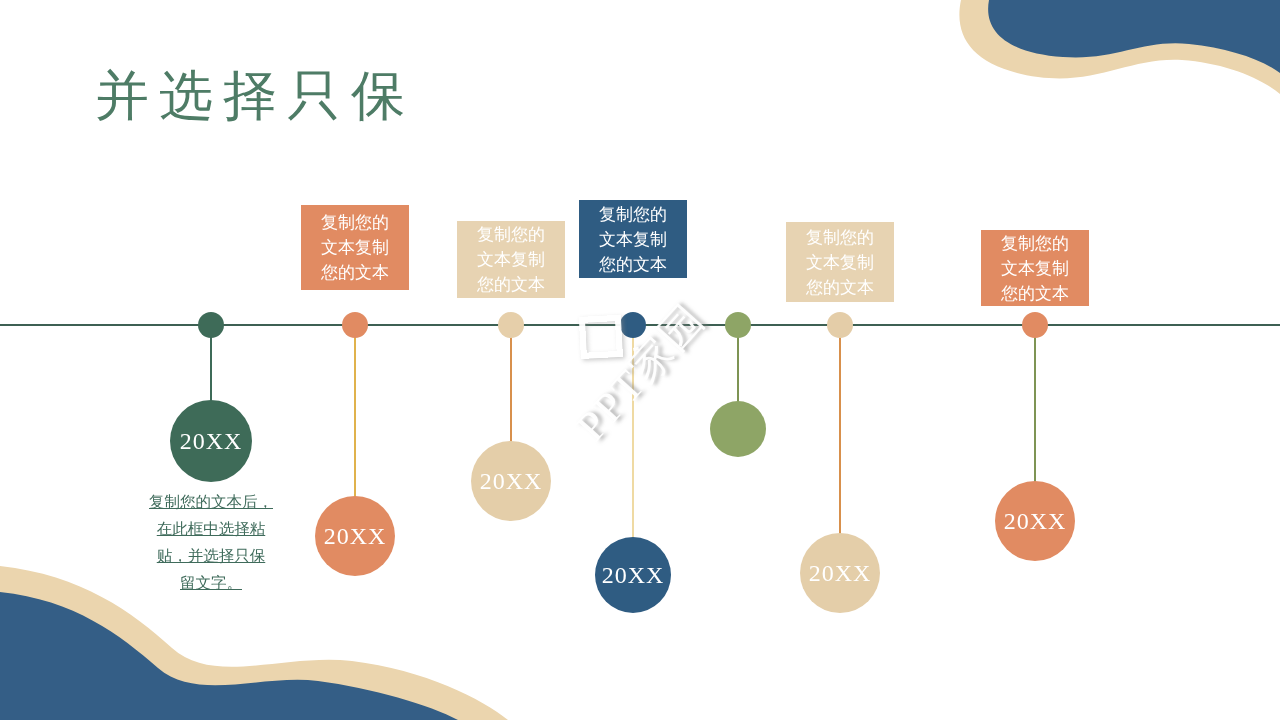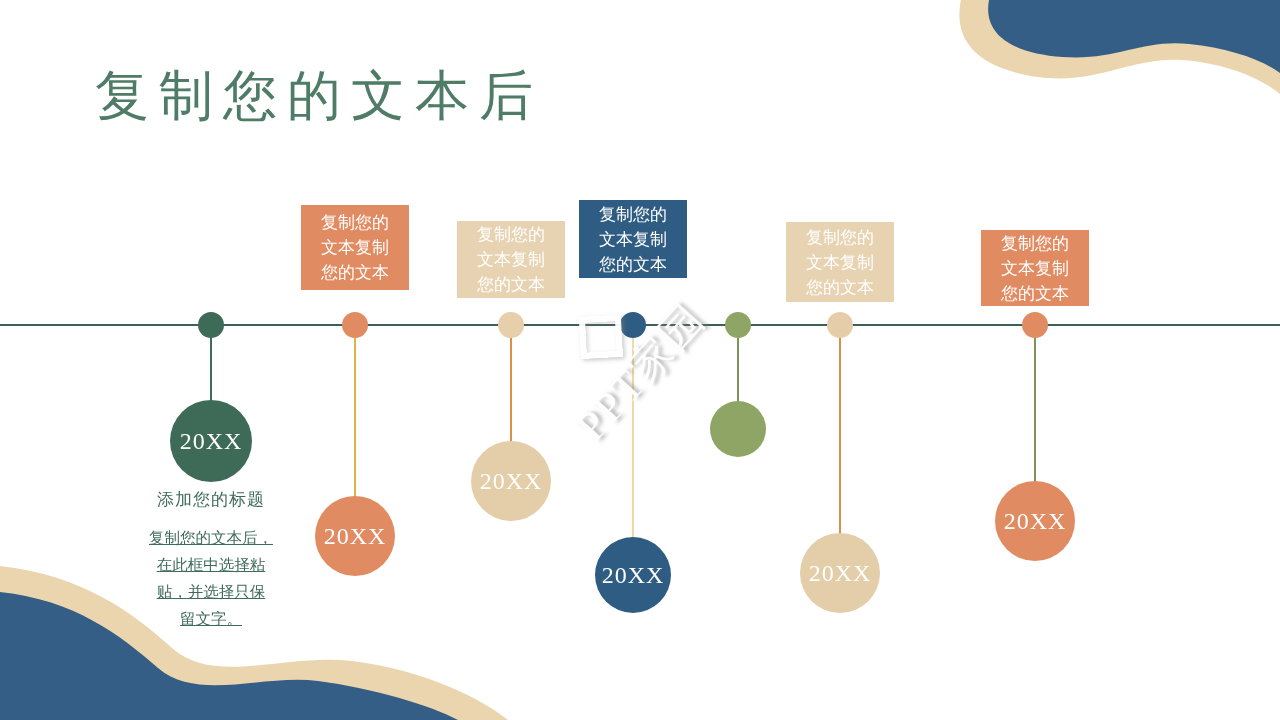--- a/index.html
+++ b/index.html
@@ -36,21 +36,21 @@
 
 <div class="slide">
 
   <svg class="decor" viewBox="0 0 1280 720" xmlns="http://www.w3.org/2000/svg">
     <path d="M 961,0 C 953,38 974,68 1038,77 C 1098,85 1130,57 1182,60 C 1222,63 1258,76 1280,94 L 1280,0 Z" fill="#EBD5AE"></path>
     <path d="M 989,0 C 983,32 1008,53 1063,57 C 1115,61 1143,39 1189,44 C 1228,48 1261,59 1280,73 L 1280,0 Z" fill="#345E86"></path>
     <path d="M 0,566 C 82,575 132,612 172,648 C 214,686 285,653 352,661 C 425,670 482,699 508,720 L 0,720 Z" fill="#EBD5AE"></path>
     <path d="M 0,592 C 75,600 120,635 158,668 C 198,702 262,674 318,681 C 372,688 430,705 458,720 L 0,720 Z" fill="#345E86"></path>
   </svg>
 
-  <h1 class="page-title" style="color: rgb(78, 124, 102);">复制您的文本后</h1>
+  <h1 class="page-title" style="color: rgb(78, 124, 102);">并选择只保</h1>
 
   <div class="timeline-line" style="background: rgb(61, 96, 83);"></div>
 
   <div id="timeline-items">
       <div class="connector" style="left: 210.25px; top: 325px; height: 77px; background: rgb(62, 107, 88);"></div>
       <div class="dot" style="left: 198px; top: 312px; background: rgb(62, 107, 88);"></div>
       <div class="year-circle" style="left: 170px; top: 400px; width: 82px; height: 82px; background: rgb(62, 107, 88); color: rgb(255, 255, 255);">20XX</div>
       <div class="connector" style="left: 354.25px; top: 325px; height: 173px; background: rgb(224, 178, 76);"></div>
       <div class="dot" style="left: 342px; top: 312px; background: rgb(225, 139, 98);"></div>
       <div class="year-circle" style="left: 315px; top: 496px; width: 80px; height: 80px; background: rgb(225, 139, 98); color: rgb(255, 255, 255);">20XX</div>
@@ -80,21 +80,20 @@
 您的文本</div>
       <div class="connector" style="left: 1034.25px; top: 325px; height: 158px; background: rgb(126, 148, 84);"></div>
       <div class="dot" style="left: 1022px; top: 312px; background: rgb(225, 139, 98);"></div>
       <div class="year-circle" style="left: 995px; top: 481px; width: 80px; height: 80px; background: rgb(225, 139, 98); color: rgb(255, 255, 255);">20XX</div>
       <div class="info-box" style="left: 981px; top: 230px; height: 76px; background: rgb(225, 139, 98); color: rgb(255, 255, 255);">复制您的
 文本复制
 您的文本</div>
     </div>
 
   <div class="note" style="color: rgb(63, 107, 91);">
-    <h2 class="note-heading">添加您的标题</h2>
     <p class="note-body">复制您的文本后，
 在此框中选择粘
 贴，并选择只保
 留文字。</p>
   </div>
 
   <div class="watermark">
     <span class="wm-logo"></span>
     <span class="wm-text">PPT家园</span>
   </div>

